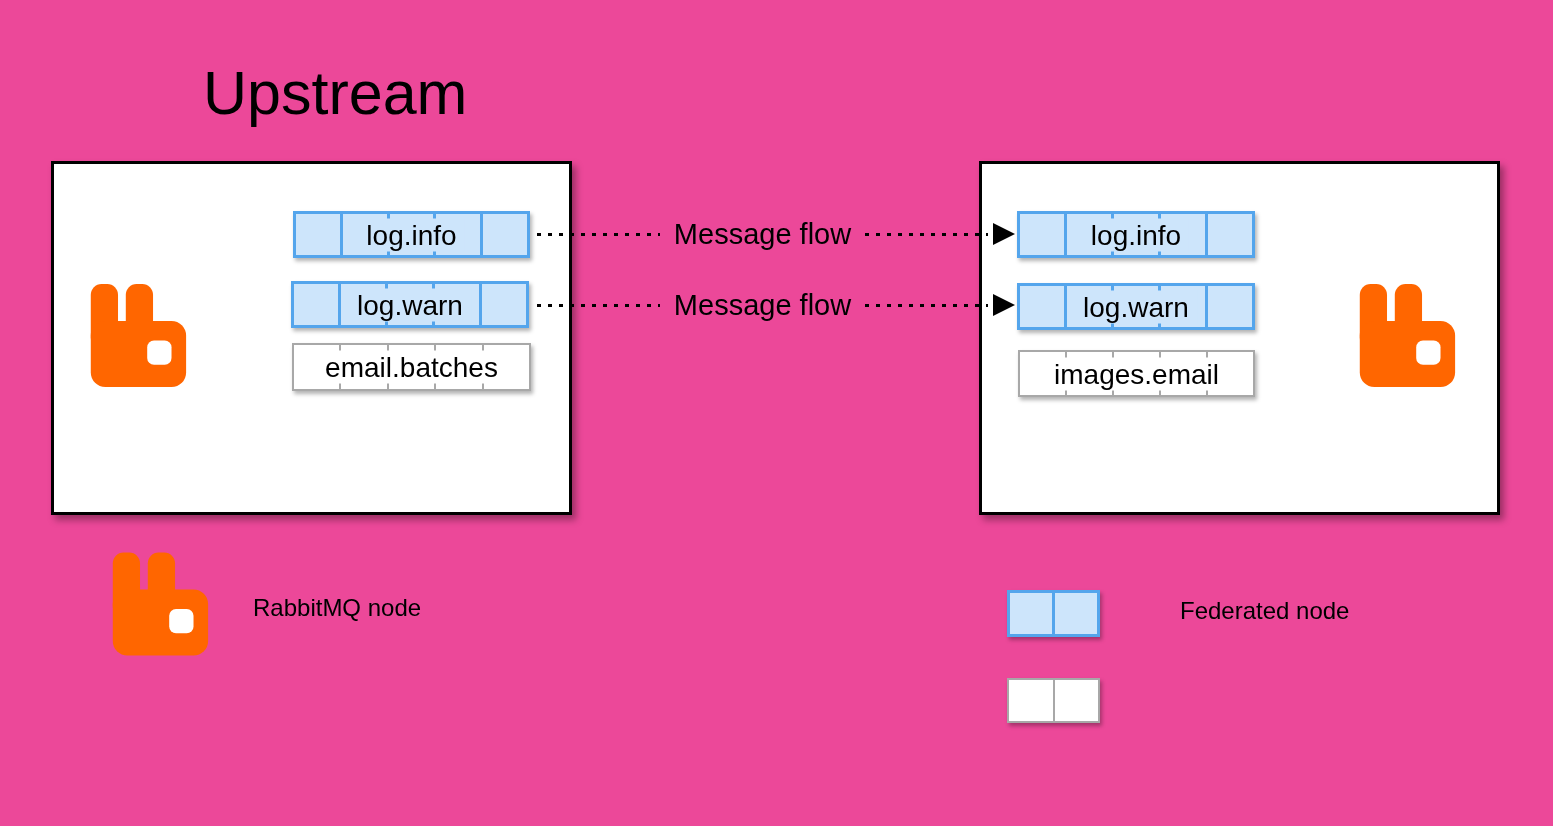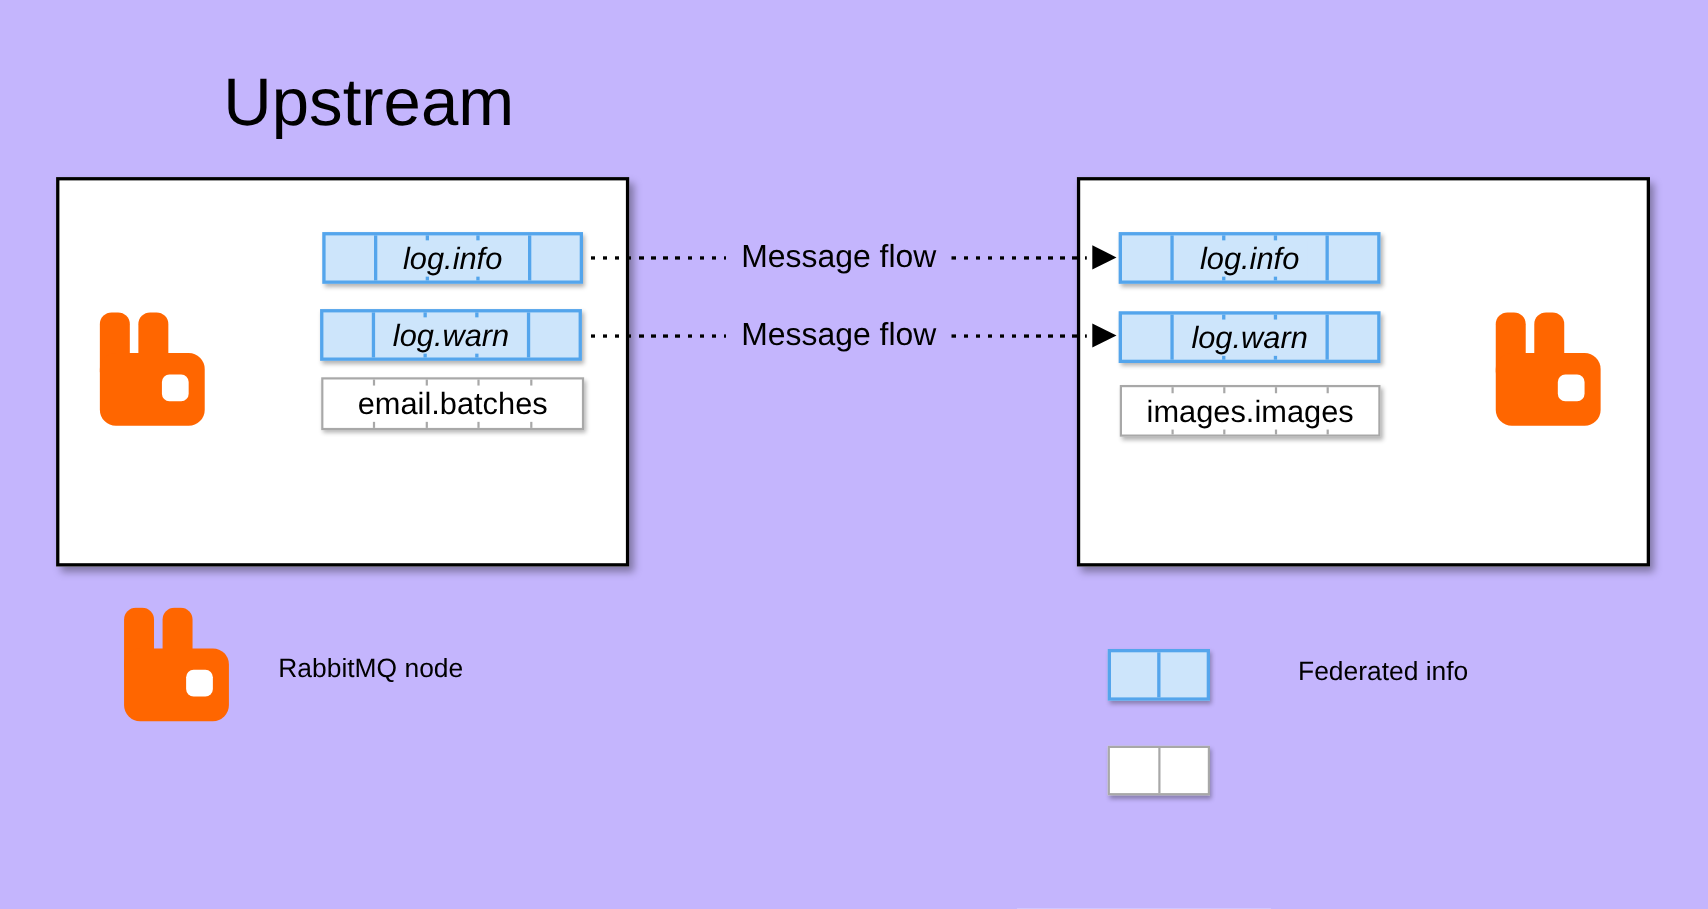--- a/index.html
+++ b/index.html
@@ -4,31 +4,31 @@
 <style>
   :root{
     --rabbit-orange:#FF6600;
     --federated-fill:#CDE5FB;
     --federated-border:#54A5EC;
     --unfederated-fill:#FFFFFF;
     --unfederated-border:#A8A8A8;
   }
   *{box-sizing:border-box;margin:0;padding:0;}
   body{font-family:"Liberation Sans",sans-serif;background:#fff;}
-  .canvas{position:relative;width:1553px;height:826px;background:#c4b5fd;overflow:hidden;}
+  .canvas{position:relative;width:1553px;height:826px;background:#ec4899;overflow:hidden;}
   .title{position:absolute;font-size:61px;color:#000;white-space:nowrap;font-weight:400;}
   .node-box{position:absolute;border:3px solid #000;background:#fff;box-shadow:4px 5px 7px rgba(0,0,0,0.35);}
   .rabbit{position:absolute;}
   .rabbit svg{width:100%;height:100%;display:block;}
   .rabbit .part{fill:var(--rabbit-orange);}
   .rabbit .hole{fill:#ffffff;}
   .queue{position:absolute;box-shadow:2px 3px 4px rgba(0,0,0,0.30);}
   .queue .cells{display:flex;width:100%;height:100%;}
   .queue .cells i{flex:1;display:block;}
-  .queue.federated{border:3px solid var(--federated-border);background:var(--federated-fill);font-style:italic;}
+  .queue.federated{border:3px solid var(--federated-border);background:var(--federated-fill);}
   .queue.federated .cells i + i{border-left:3px solid var(--federated-border);}
   .queue.unfederated{border:2px solid var(--unfederated-border);background:var(--unfederated-fill);}
   .queue.unfederated .cells i + i{border-left:2px solid var(--unfederated-border);}
   .queue-label{position:absolute;left:50%;top:50%;transform:translate(-50%,-50%);font-size:28px;line-height:33px;padding:0 8px;white-space:nowrap;color:#000;}
   .queue.federated .queue-label{background:var(--federated-fill);}
   .queue.unfederated .queue-label{background:var(--unfederated-fill);}
   .flow{position:absolute;display:flex;align-items:center;height:40px;text-align:right;}
   .dotline{flex:1;height:3px;background:repeating-linear-gradient(90deg,#000 0 4px,transparent 4px 11px);}
   .flow-label{font-size:29px;margin:0 14px;white-space:nowrap;color:#000;}
   .arrowhead{width:0;height:0;border-top:11px solid transparent;border-bottom:11px solid transparent;border-left:22px solid #000;margin-left:5px;}
@@ -114,21 +114,21 @@
     <span class="queue-label">log.warn</span>
   </div>
   <div class="queue unfederated" style="left:1018px;top:350px;width:237px;height:47px;">
     <div class="cells">
         <i></i>
         <i></i>
         <i></i>
         <i></i>
         <i></i>
       </div>
-    <span class="queue-label">images.images</span>
+    <span class="queue-label">images.email</span>
   </div>
 
   <div class="flow" style="left:537px;top:214px;width:478px;">
     <div class="dotline"></div>
     <div class="flow-label">Message flow</div>
     <div class="dotline"></div>
     <div class="arrowhead"></div>
   </div>
   <div class="flow" style="left:537px;top:285px;width:478px;">
     <div class="dotline"></div>
@@ -146,21 +146,21 @@
     </svg>
   </div>
   <div class="legend-text" style="left:253px;top:594px;">RabbitMQ node</div>
 
   <div class="queue federated" style="left:1007px;top:590px;width:93px;height:47px;">
     <div class="cells">
         <i></i>
         <i></i>
       </div>
   </div>
-  <div class="legend-text" style="left:1180px;top:597px;">Federated info</div>
+  <div class="legend-text" style="left:1180px;top:597px;">Federated node</div>
 
   <div class="queue unfederated" style="left:1007px;top:678px;width:93px;height:45px;">
     <div class="cells">
         <i></i>
         <i></i>
       </div>
   </div>
 
 </div>
 

